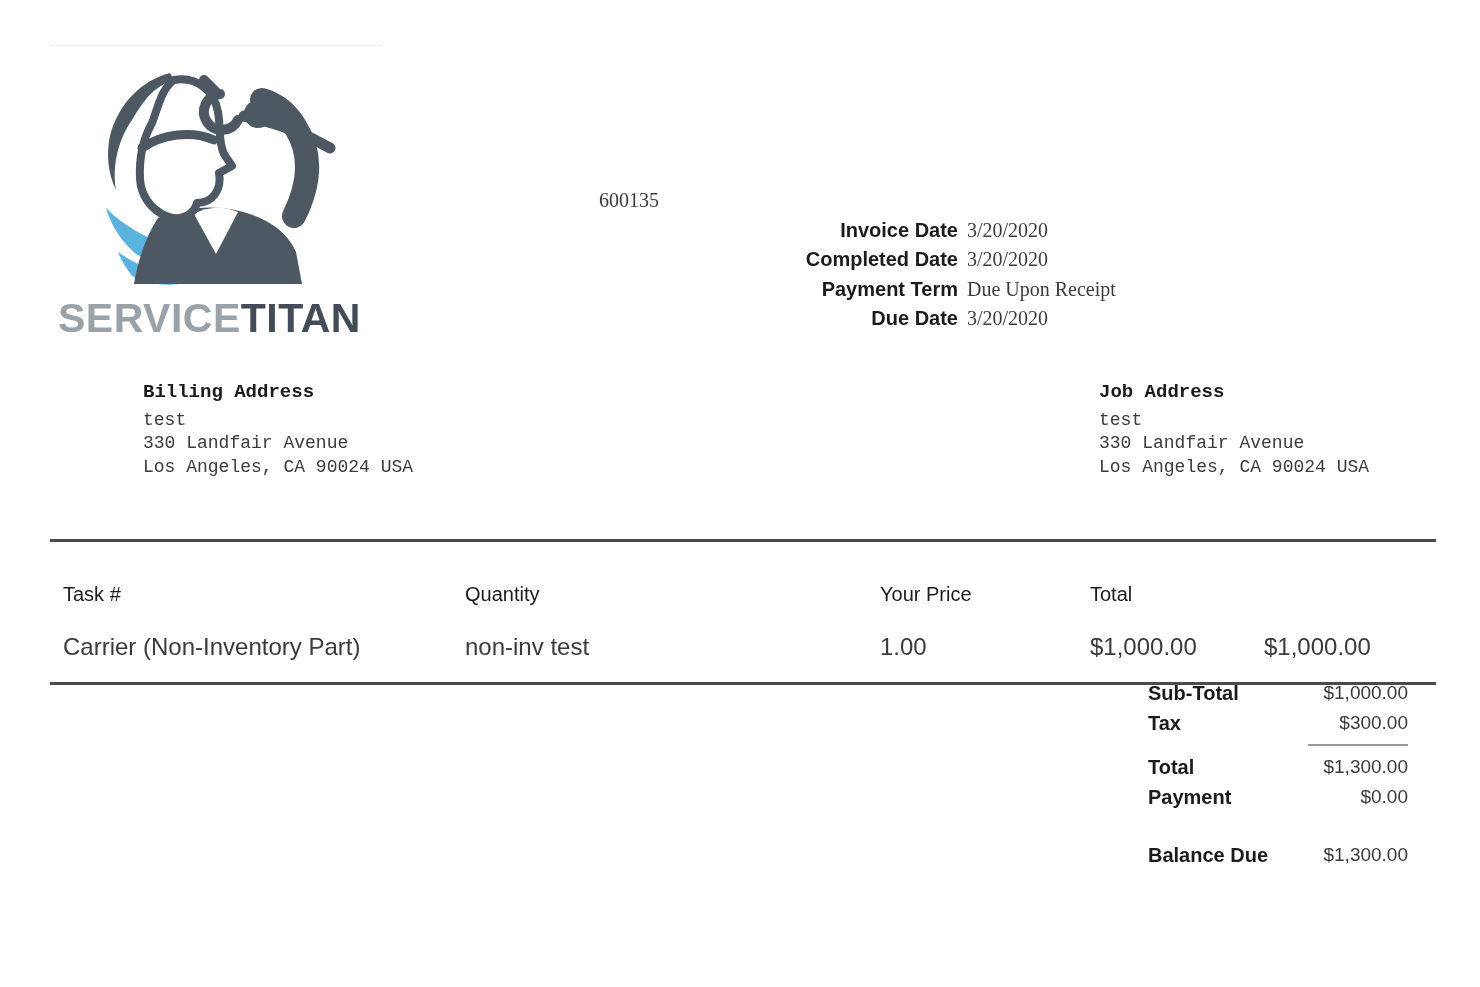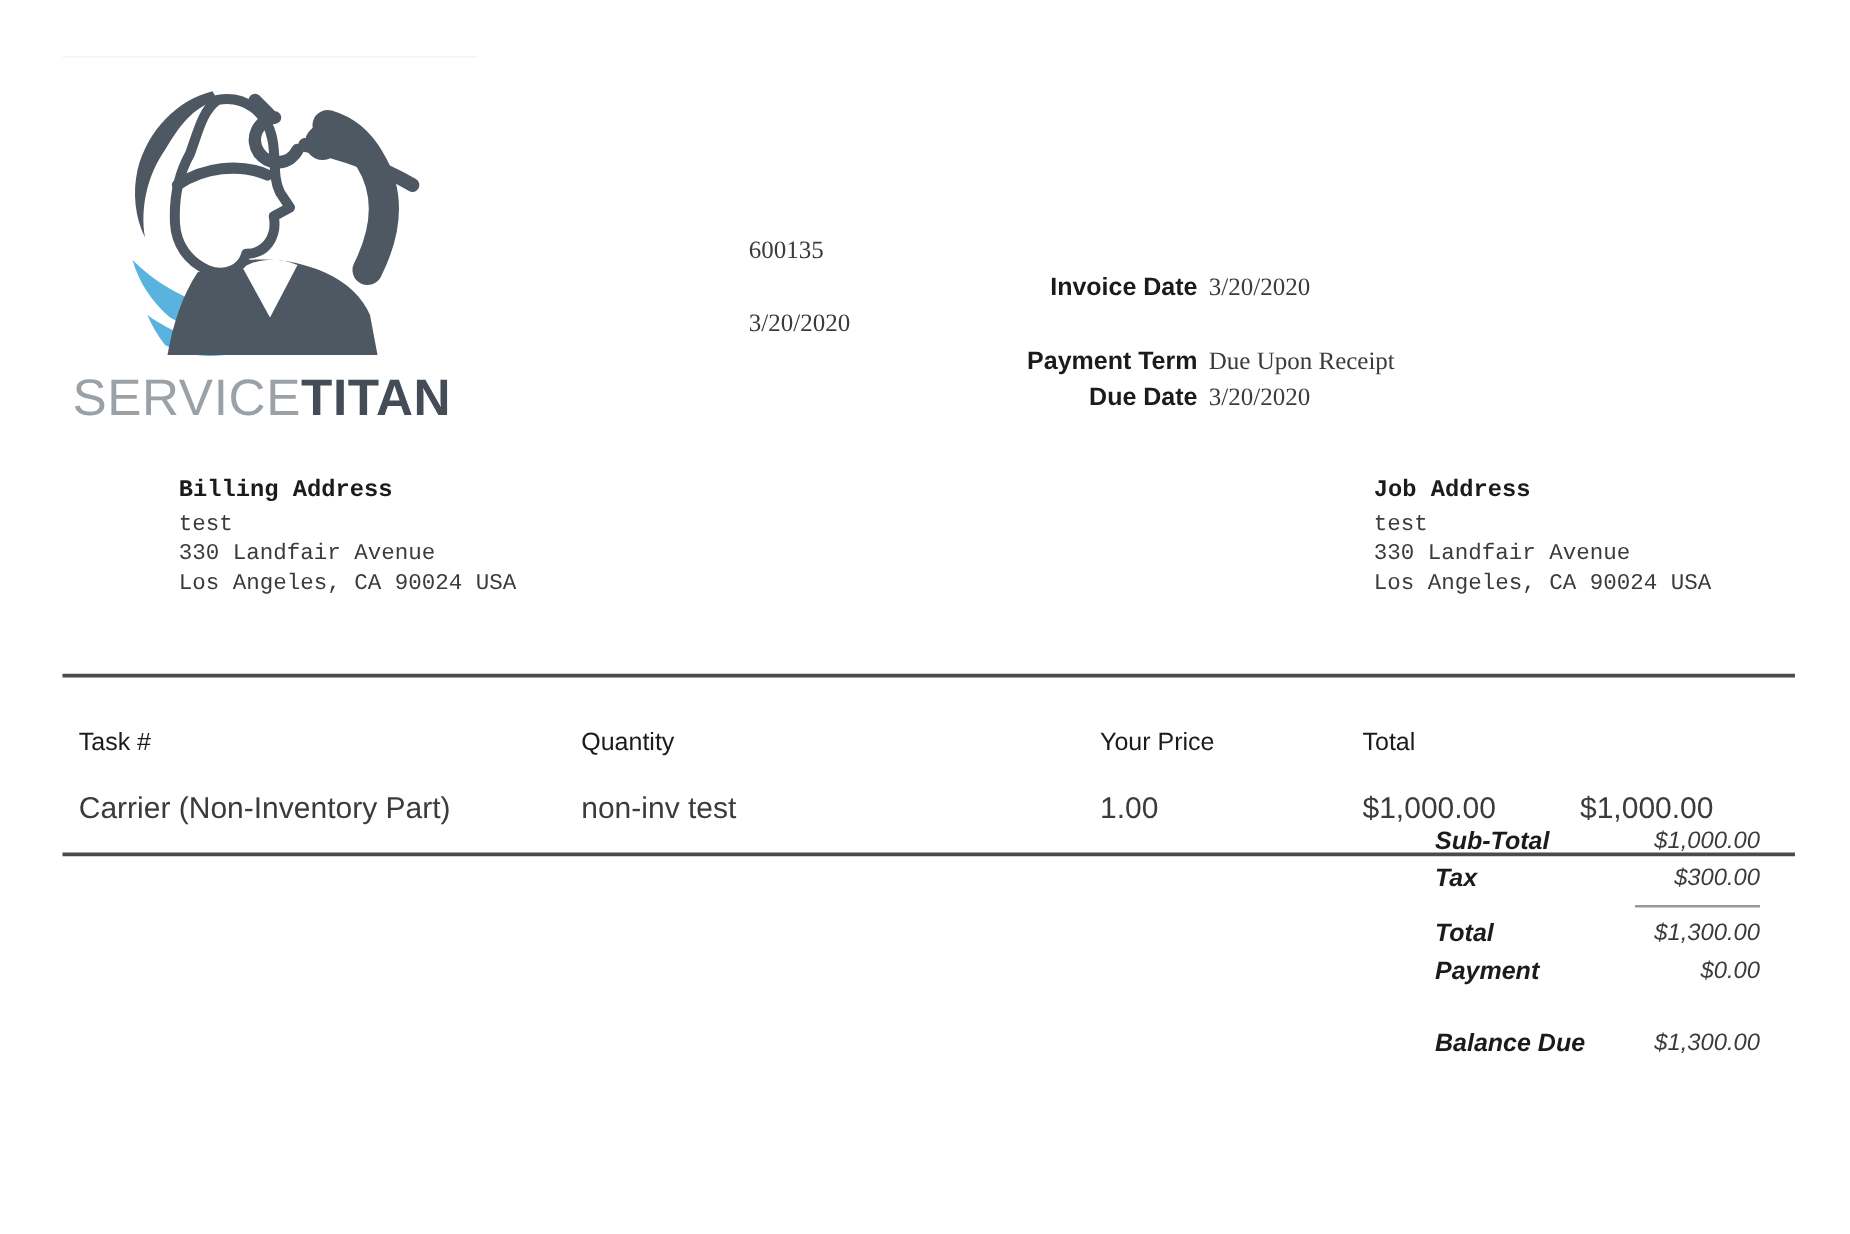--- a/index.html
+++ b/index.html
@@ -25,21 +25,21 @@
   .logo-box{
     position:absolute;left:50px;top:45px;width:332px;
     border-top:1px solid #f2f2f2;
   }
   .logo-box svg{display:block;margin:10px 0 0 48px;}
   .wordmark{
     margin-top:4px;padding-left:8px;
     font-size:41px;letter-spacing:0.5px;line-height:1;
     white-space:nowrap;
   }
-  .wm-light{color:var(--wordmark-gray);font-weight:400;}
+  .wm-light{color:var(--wordmark-gray);font-weight:700;}
   .wm-bold{color:var(--wordmark-dark);font-weight:700;}
 
   
   .meta{
     position:absolute;left:590px;top:186px;width:580px;
     font-size:20px;line-height:29.5px;
   }
   .meta-row{display:flex;}
   .meta-label{width:368px;text-align:right;font-weight:700;color:var(--text-dark);}
   .meta-value{margin-left:9px;color:var(--text-body);font-family:Liberation Serif, serif;}
@@ -61,21 +61,21 @@
     display:grid;
     grid-template-columns:415px 1fr 210px 174px 157px;
     padding-right:15px;
   }
   .tr .cell:first-child{padding-left:13px;}
   .tr .num{}
   .thead{padding-top:41px;font-size:20px;font-weight:400;color:var(--text-dark);}
   .tbody{padding-top:27px;padding-bottom:21px;font-size:24px;color:var(--text-body);}
 
   
-  .totals{position:absolute;left:1148px;top:658px;width:260px;font-style:italic;}
+  .totals{position:absolute;left:1148px;top:678px;width:260px;}
   .t-row{display:flex;line-height:30px;}
   .t-label{flex:1;font-size:20px;font-weight:700;color:var(--text-dark);}
   .t-value{font-size:19px;color:var(--text-body);text-align:right;}
   .t-divider{width:100px;margin:6px 0 6px auto;border-top:2px solid var(--divider);}
   .t-spacer{height:28px;}
 </style>
 </head>
 <body>
 
 <div class="page">
@@ -108,20 +108,21 @@
 
   <div class="meta">
     <div class="meta-row">
       <span class="meta-value">600135</span>
     </div>
     <div class="meta-row">
       <span class="meta-label">Invoice Date</span>
       <span class="meta-value">3/20/2020</span>
     </div>
     <div class="meta-row">
+      <span class="meta-label">Completed Date</span>
       <span class="meta-value">3/20/2020</span>
     </div>
     <div class="meta-row">
       <span class="meta-label">Payment Term</span>
       <span class="meta-value">Due Upon Receipt</span>
     </div>
     <div class="meta-row">
       <span class="meta-label">Due Date</span>
       <span class="meta-value">3/20/2020</span>
     </div>

